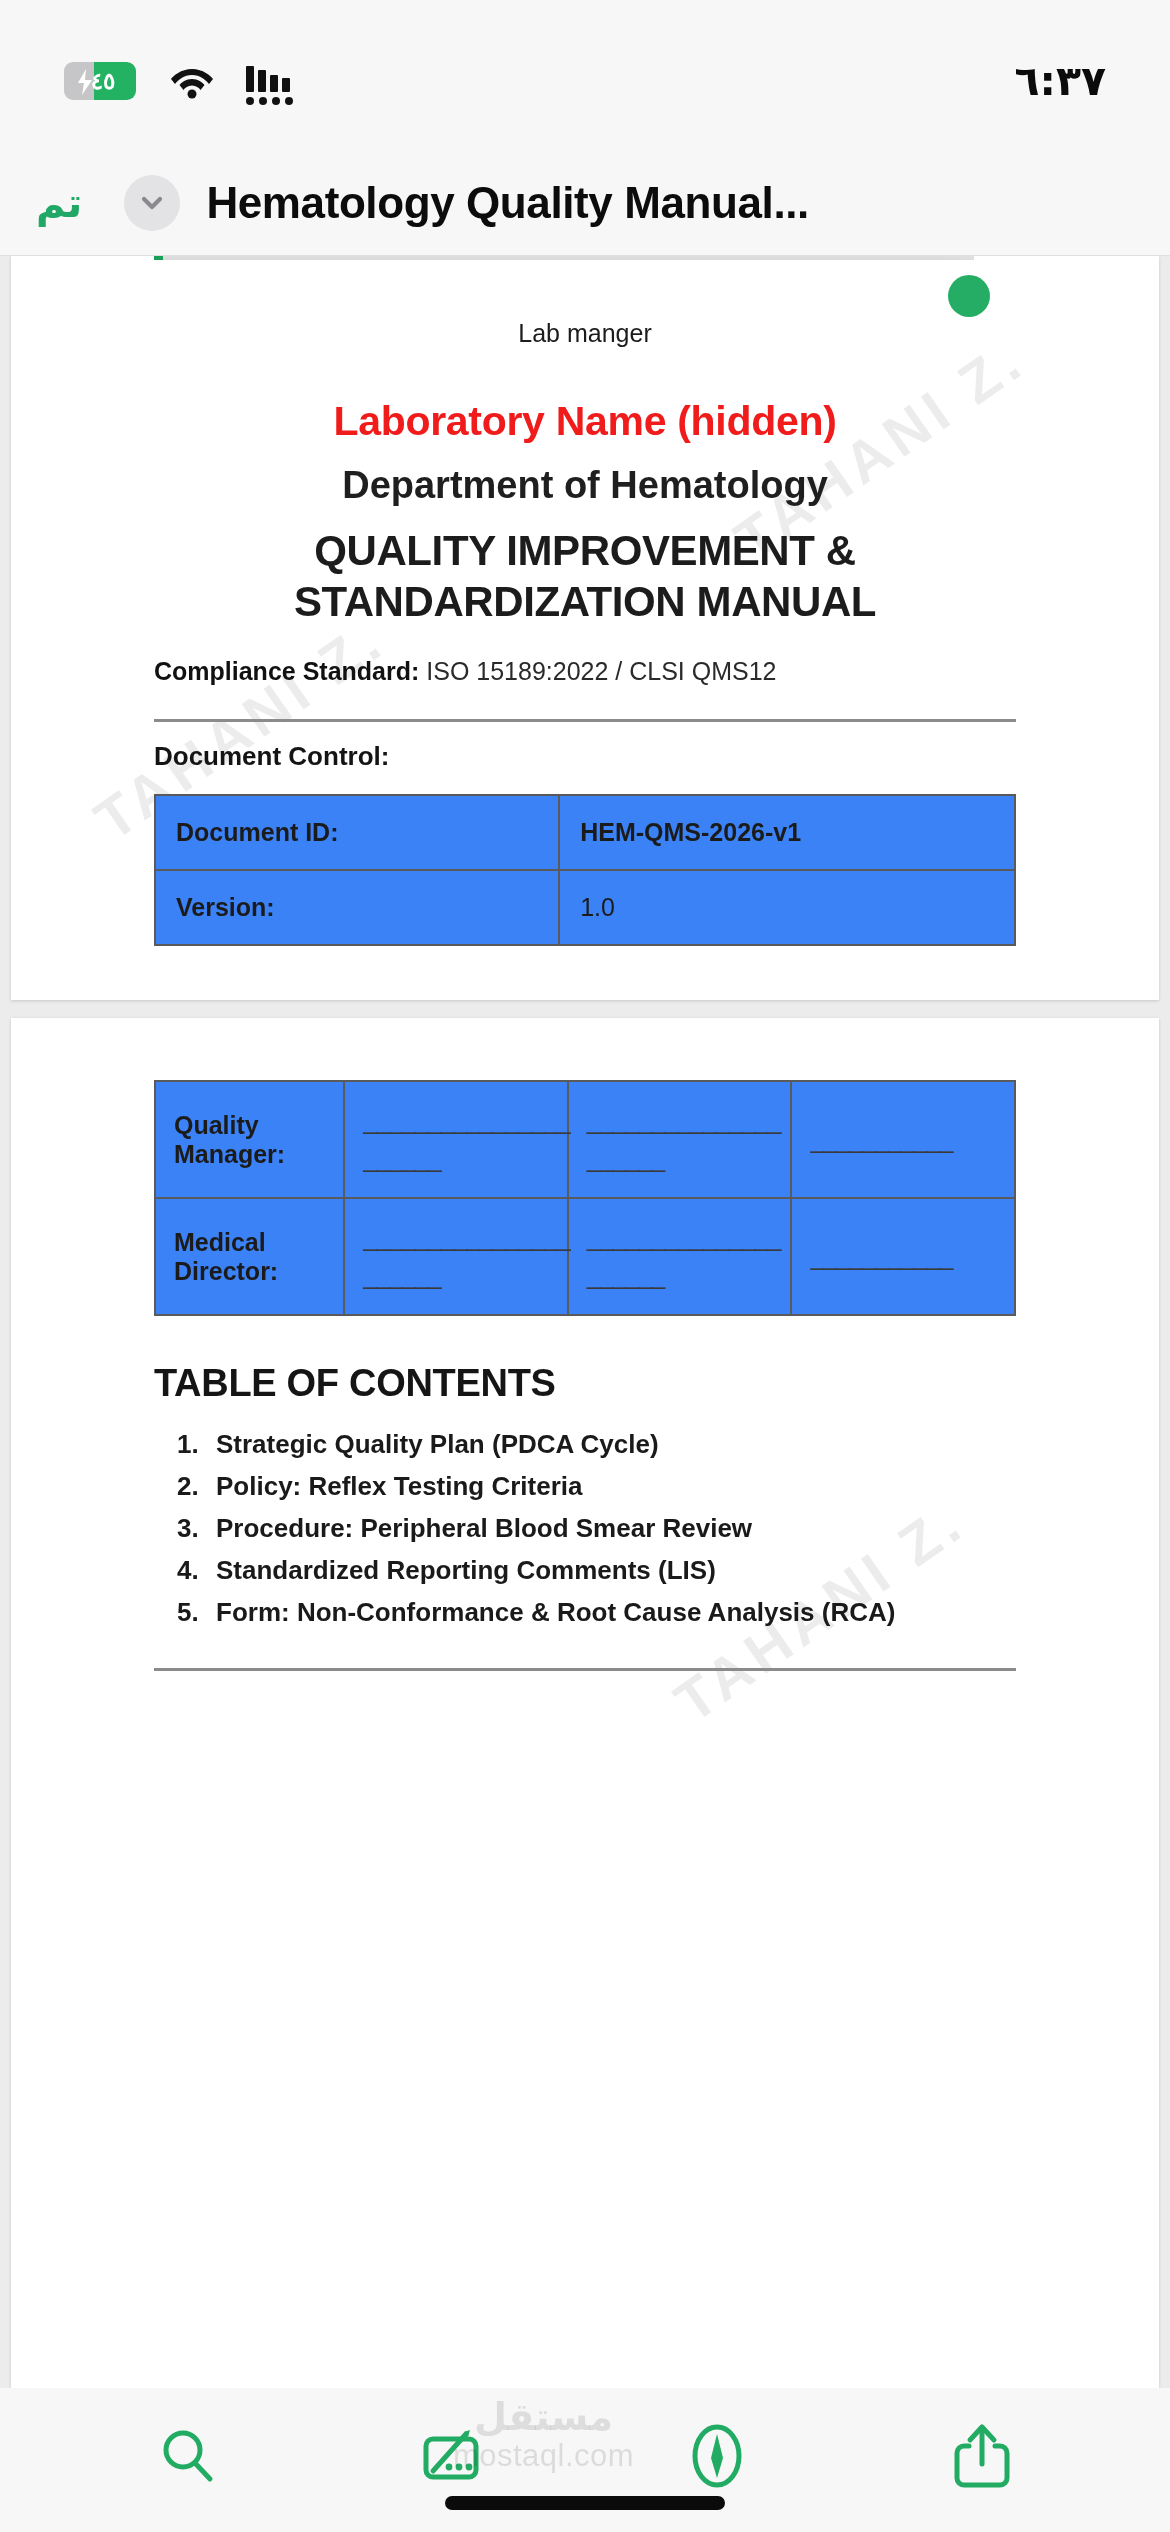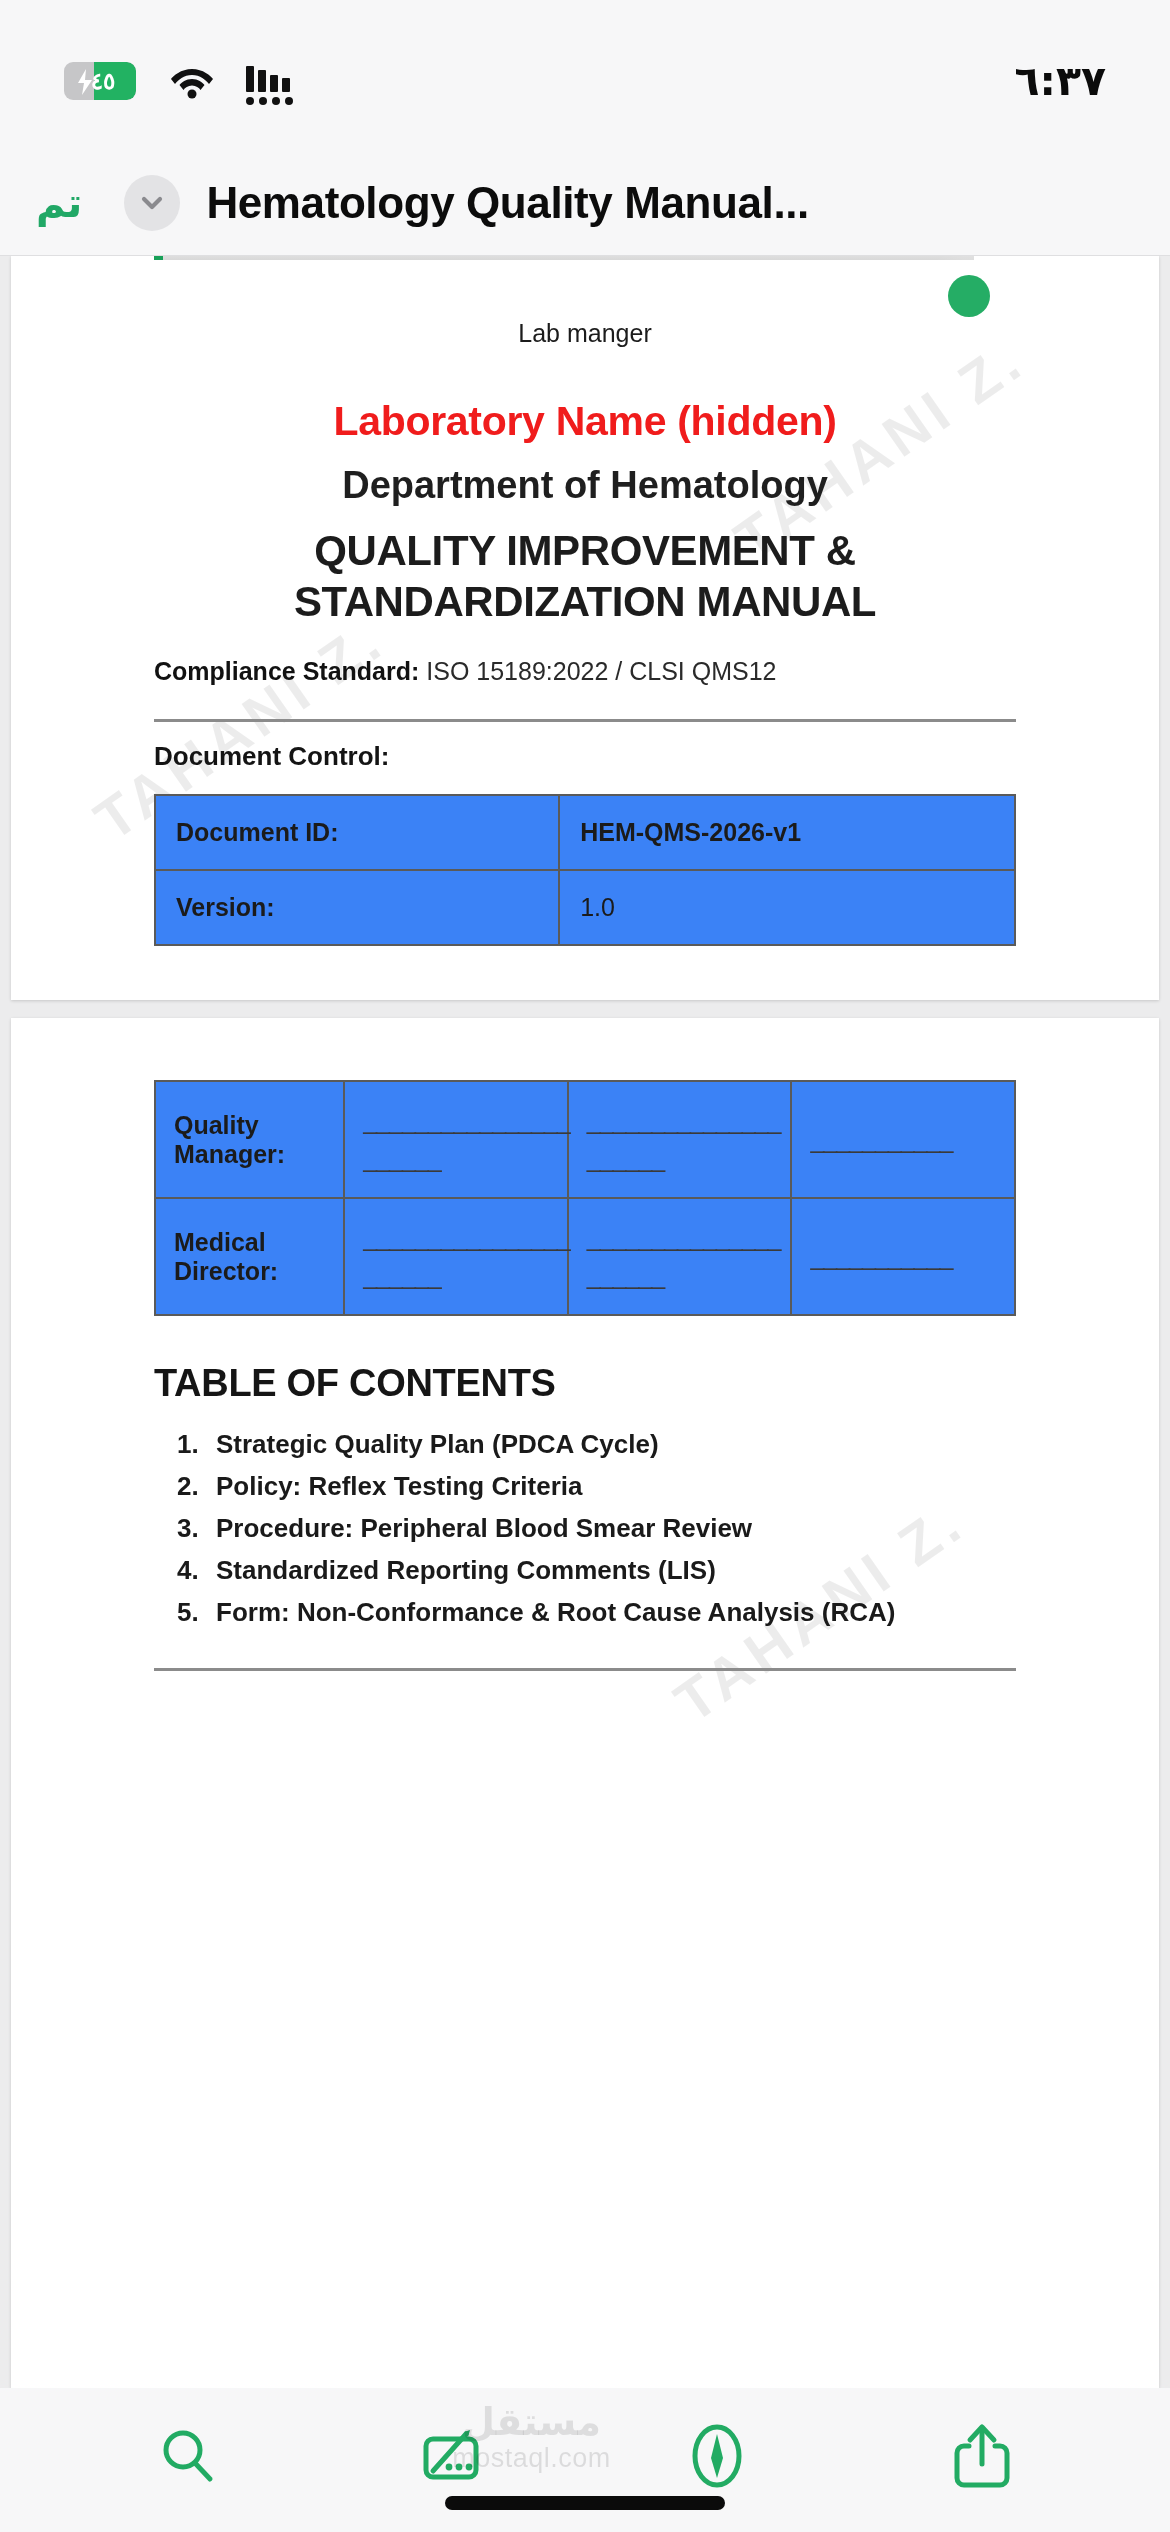--- a/index.html
+++ b/index.html
@@ -215,30 +215,30 @@
     position: absolute; left: 0; bottom: 0;
     width: 1170px; height: 144px;
     background: #f7f7f8;
     display: flex; align-items: flex-start; justify-content: space-around;
     padding: 18px 56px 0 56px;
   }
   .tb-btn { width: 110px; height: 100px; display:flex; align-items:center; justify-content:center; }
   .tb-btn svg { display:block; }
 
   .watermark-brand {
-    position:absolute; bottom: 58px; left: 0; width: 1063px;
+    position:absolute; bottom: 58px; left: 12px; width: 1063px;
     text-align: center; pointer-events:none;
   }
   .wm-ar {
     font-size: 38px; color: rgba(0,0,0,0.10); font-weight: 700;
     font-family: "DejaVu Sans", sans-serif; direction: rtl;
     line-height: 1.05;
   }
   .wm-en {
-    font-size: 27px; color: rgba(0,0,0,0.11); letter-spacing: 0.5px;
+    font-size: 31px; color: rgba(0,0,0,0.11); letter-spacing: 0.5px;
   }
   .home-ind {
     position:absolute; bottom: 22px; left: 50%;
     transform: translateX(-50%);
     width: 280px; height: 14px; border-radius: 7px; background: #0b0b0b;
   }
 </style>
 </head>
 <body>
 

